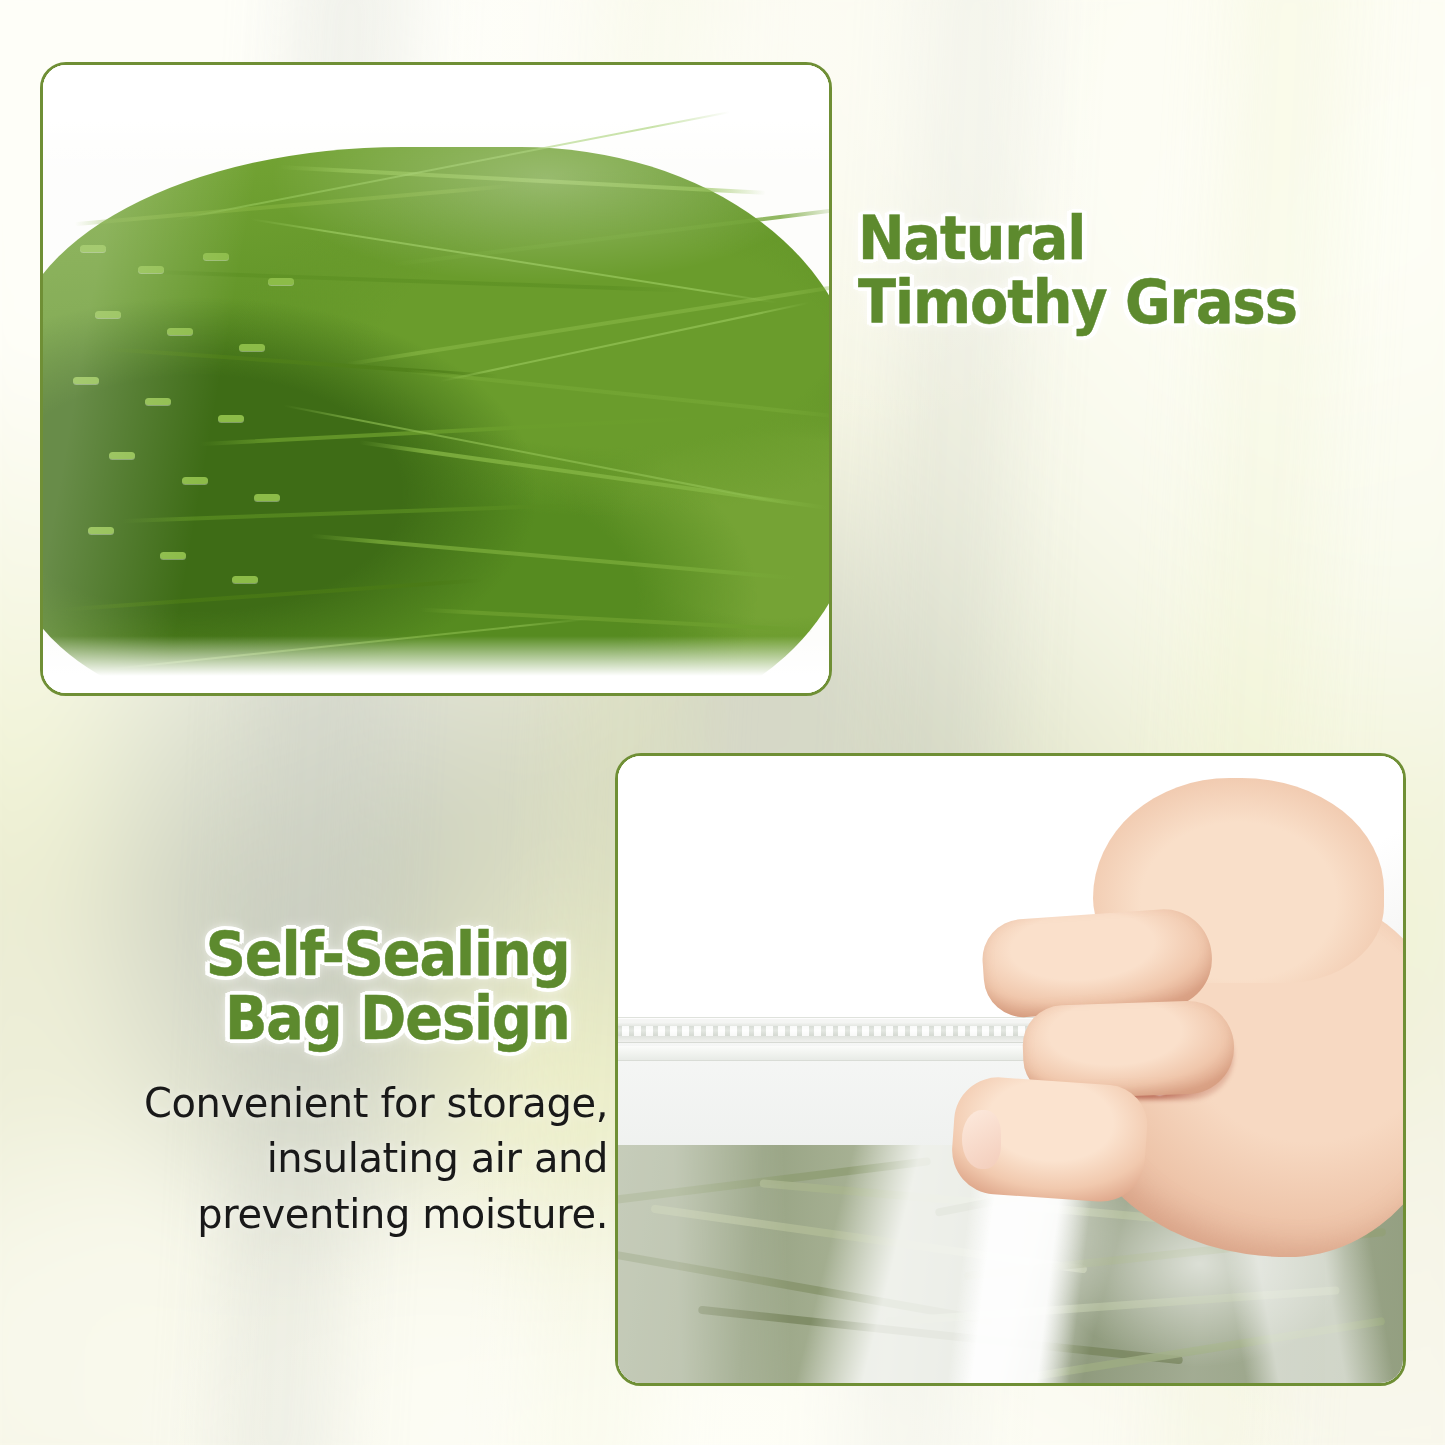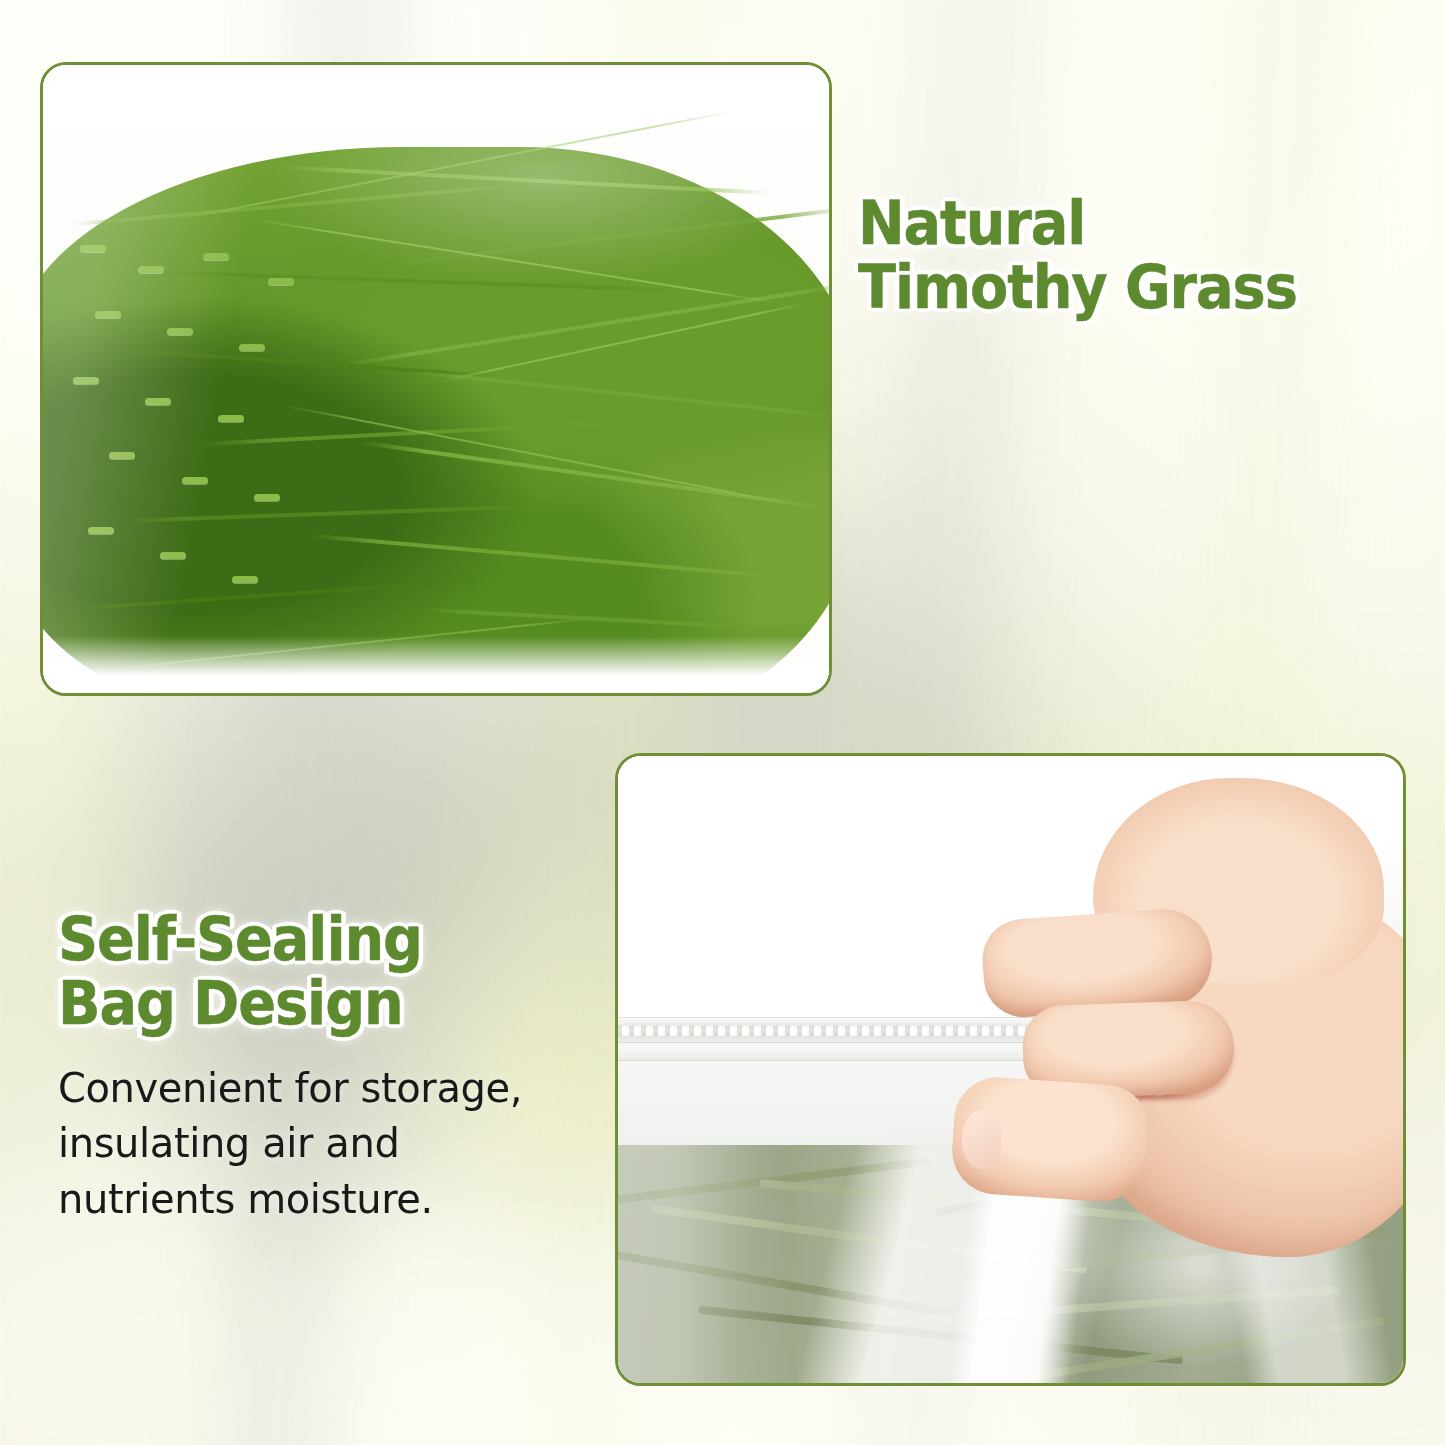--- a/index.html
+++ b/index.html
@@ -198,23 +198,23 @@
     position:absolute; left:18%; top:46%; width:40%; height:18%;
     background:radial-gradient(ellipse 60% 70% at 50% 50%, rgba(150,44,30,.80) 0 52%, rgba(160,60,40,.25) 80%, rgba(0,0,0,0) 100%);
     border-radius:44px; filter:blur(2px);
   }
   .gap-light {
     position:absolute; left:37%; top:48%; width:8%; height:15%;
     background:#fff; border-radius:40% 40% 50% 50%; filter:blur(1px);
   }
 
   
-  .tblock { position:absolute; }
+  .tblock { position:absolute;margin-top:15px; }
   #text-grass { left:858px; top:192px; width:545px; }
-  #text-bag   { left:58px;  top:908px; width:550px; }
+  #text-bag   { left:58px;  top:908px; width:550px;text-align:right; }
 
   .headline {
     font-family:"DejaVu Sans", sans-serif;
     font-weight:700;
     font-size:60px;
     line-height:1.06;
     letter-spacing:-1.2px;
     color:#5d8a2e;
     transform:scaleX(.93);
     transform-origin:left center;
@@ -341,14 +341,14 @@
 <div class="tblock" id="text-grass">
   <div class="headline">Natural
 Timothy Grass</div>
 </div>
 
 <div class="tblock" id="text-bag">
   <div class="headline">Self-Sealing
 Bag Design</div>
   <div class="body-copy">Convenient for storage,
 insulating air and
-nutrients moisture.</div>
+preventing moisture.</div>
 </div>
 
 </body></html>

